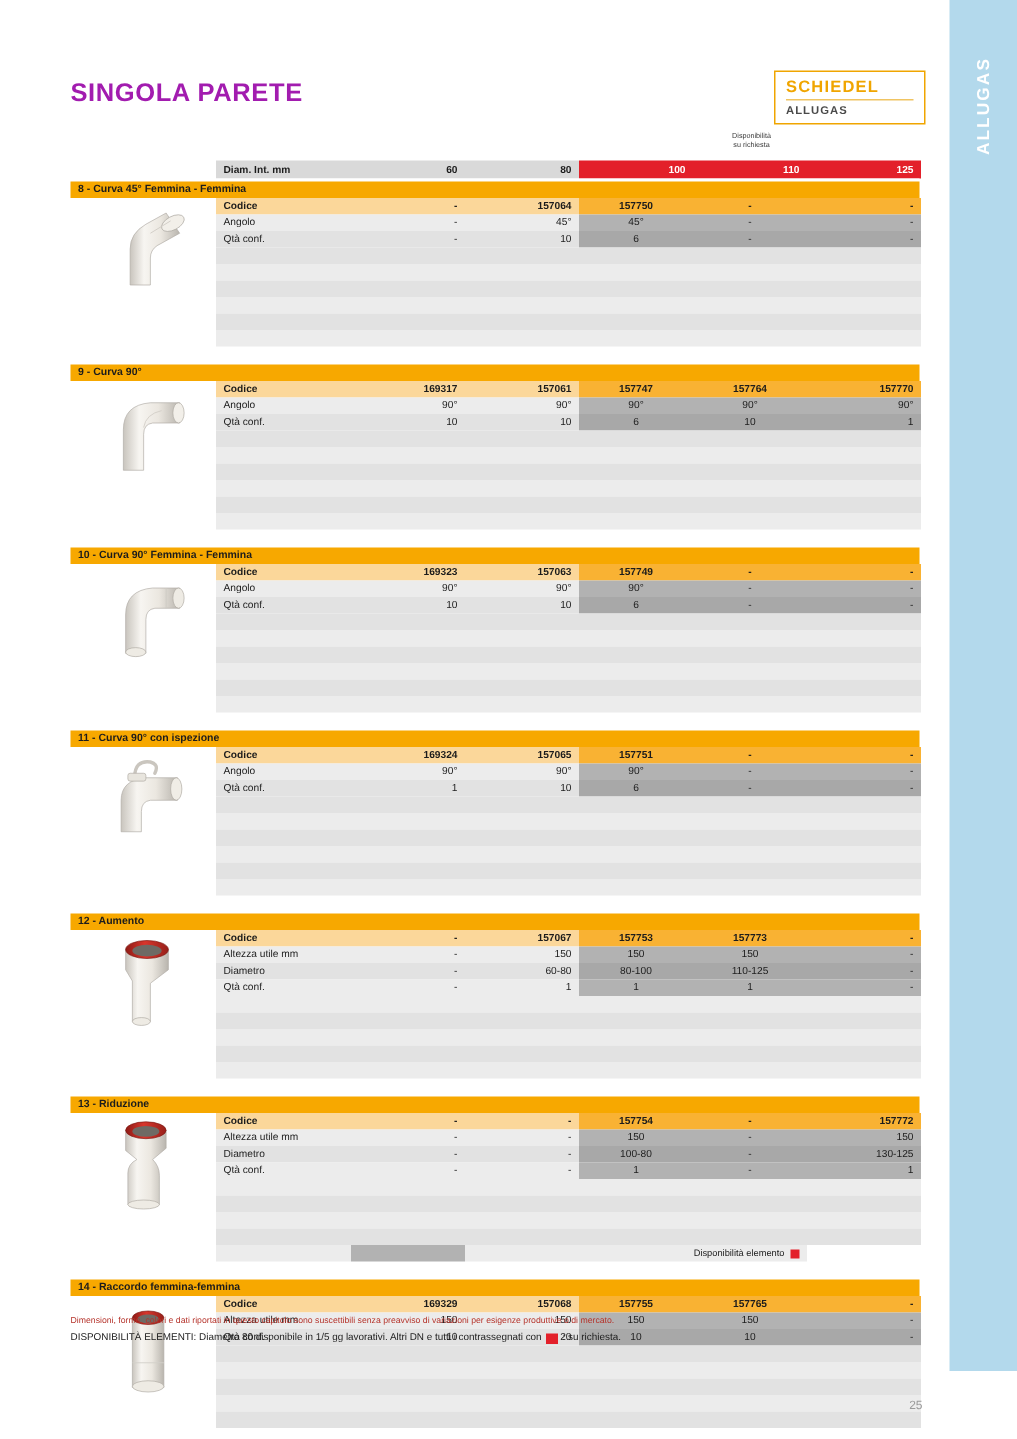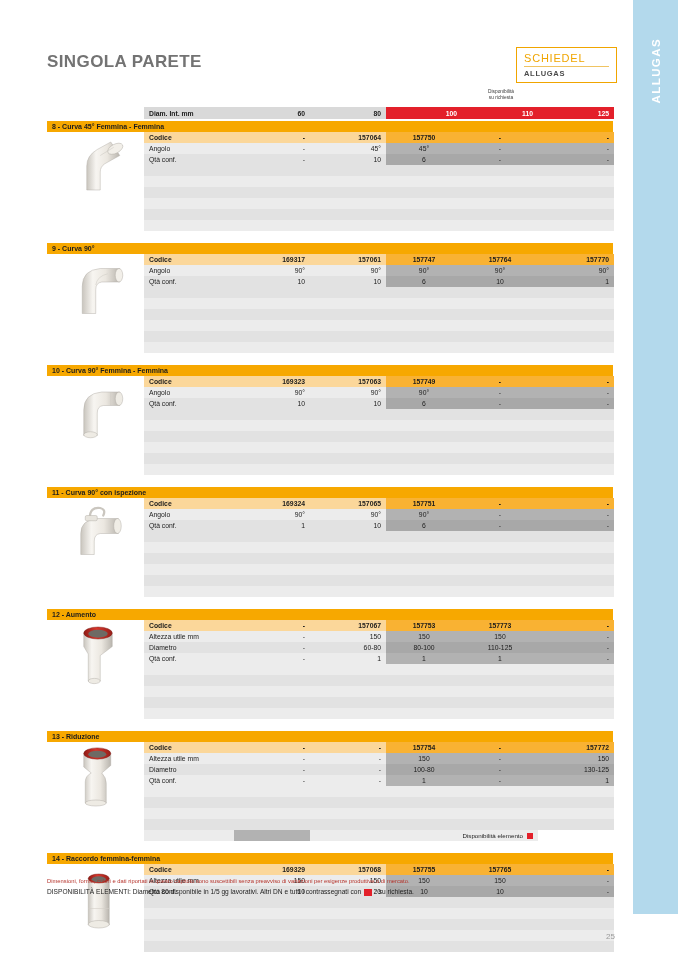--- a/index.html
+++ b/index.html
@@ -22,32 +22,32 @@
     transform: translateX(-50%) rotate(180deg);
     writing-mode: vertical-rl;
     color: #ffffff;
     font-size: 11.5px; font-weight: bold;
     letter-spacing: 1.4px;
   }
 
   
   .page-title {
     position: absolute; left: 47px; top: 52px;
-    font-size: 17px; font-weight: bold; color: #737373;
+    font-size: 17px; font-weight: bold; color: #a21caf;
     letter-spacing: 0.4px;
   }
   .logo-box {
     position: absolute; left: 516px; top: 47px;
     width: 101px; height: 36px;
     border: 1.4px solid #f0a500;
     background: #fff;
     padding: 4px 7px 0 7px;
   }
   .logo-main {
-    color: #f0a500; font-size: 11px; font-weight: normal;
+    color: #f0a500; font-size: 11px; font-weight: bold;
     letter-spacing: 0.8px; line-height: 13px;
   }
   .logo-rule { height: 1px; background: #f0c462; margin: 1px 0 2px 0; }
   .logo-sub {
     color: #4a4a4a; font-size: 7.5px; font-weight: bold;
     letter-spacing: 0.7px;
   }
 
   
   .avail-caption {

